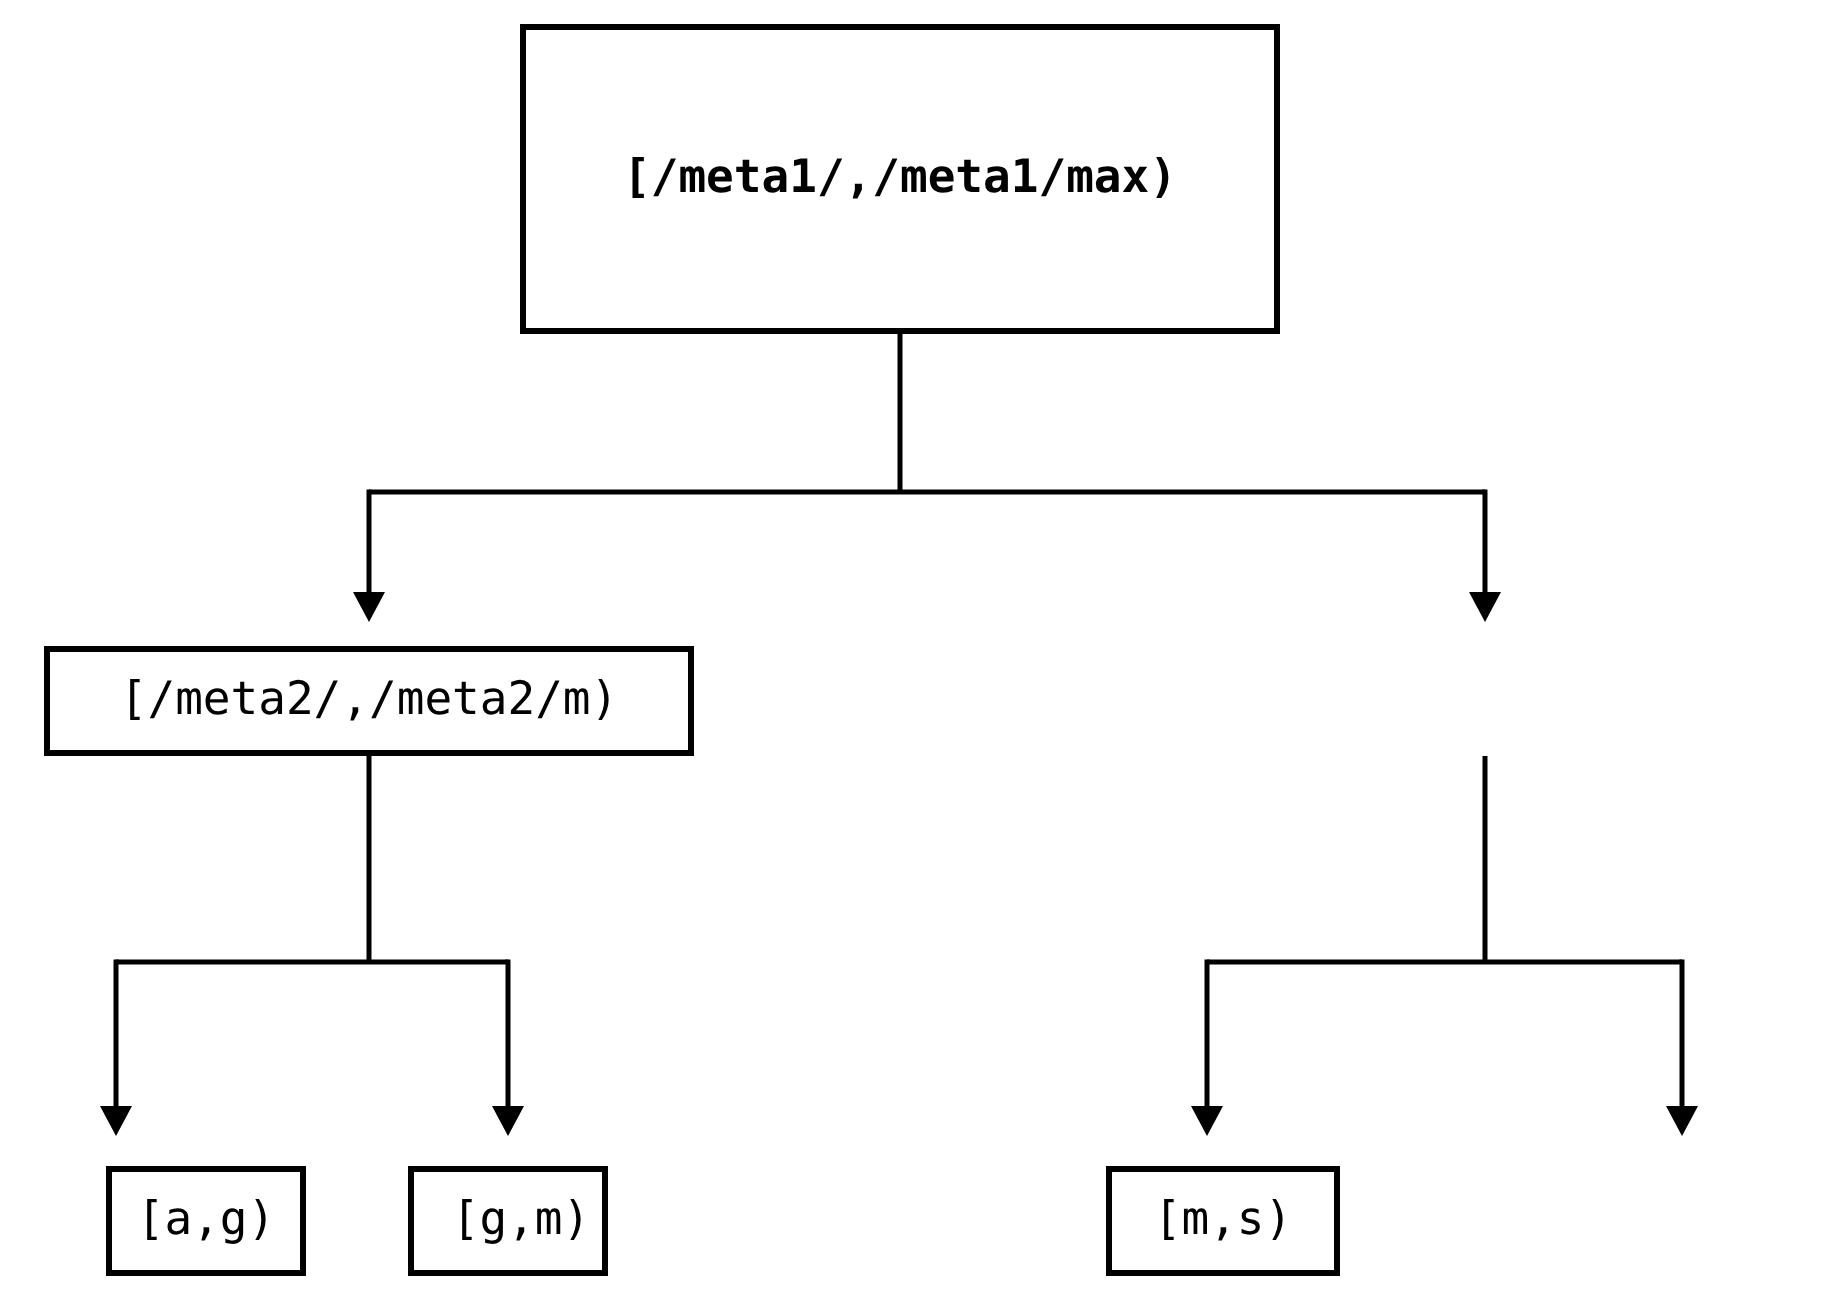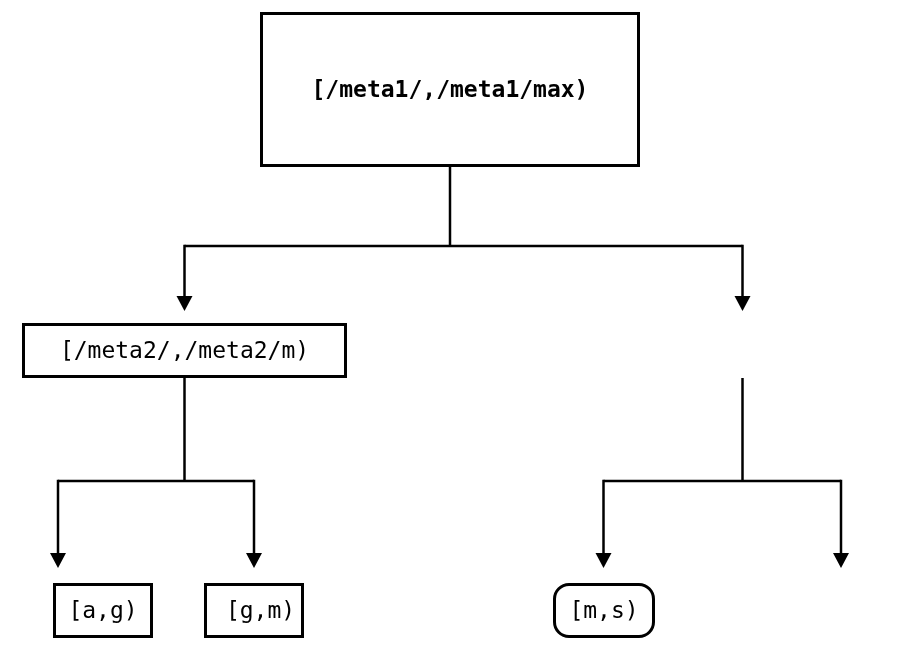--- a/index.html
+++ b/index.html
@@ -36,21 +36,21 @@
     line-height: 1;
     color: #000000;
     white-space: pre;
   }
   
   .node-root      { left: 260px; top: 12px;  width: 380px; height: 155px; font-weight: bold; }
   .node-left      { left: 22px;  top: 323px; width: 325px; height: 55px; }
   .node-right     { left: 580px; top: 323px; width: 325px; height: 55px; }
   .node-leaf-ag   { left: 8px;   top: 583px; width: 100px; height: 55px; margin-left: 45px; }
   .node-leaf-gm   { left: 204px; top: 583px; width: 100px; height: 55px; padding-left: 13px; }
-  .node-leaf-ms   { left: 553px; top: 583px; width: 102px; height: 55px; border-radius: 16px; }
+  .node-leaf-ms   { left: 553px; top: 583px; width: 117px; height: 55px; }
   .node-leaf-smax { left: 778px; top: 583px; width: 126px; height: 55px; }
 </style>
 </head>
 <body>
 
 <div class="canvas">
 
   <svg class="edges" viewBox="0 0 912 652" xmlns="http://www.w3.org/2000/svg" stroke="#000000" stroke-width="2.5" fill="none">
 
     <g>

